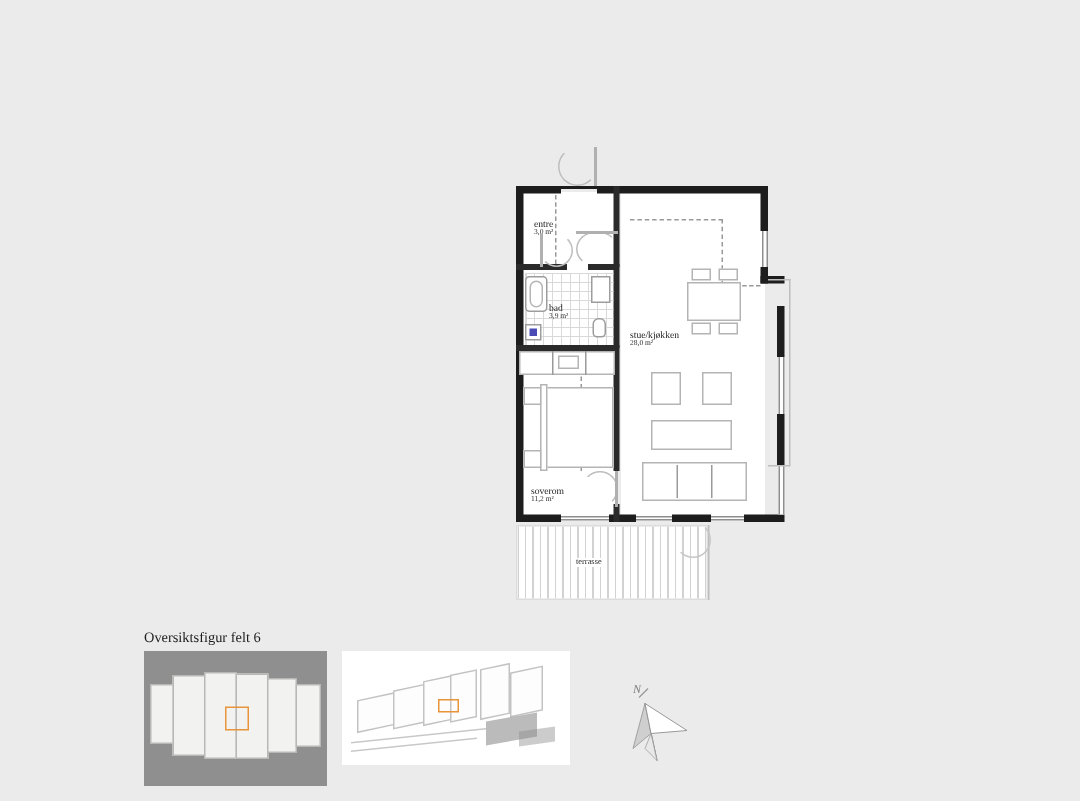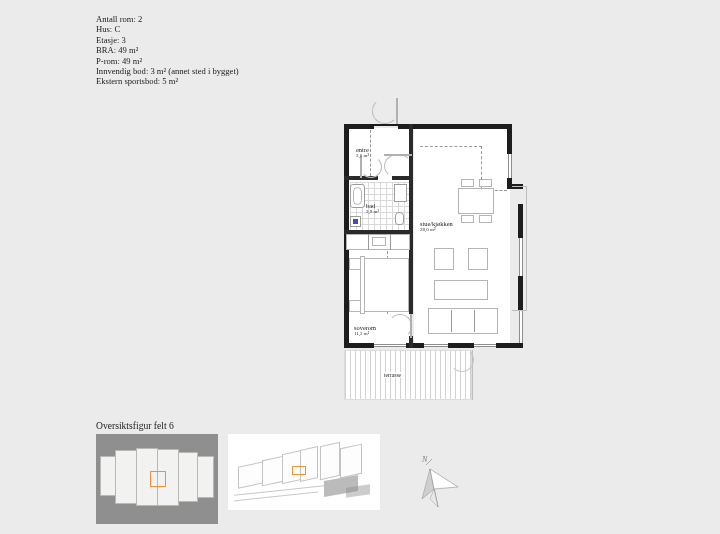--- a/index.html
+++ b/index.html
@@ -125,29 +125,20 @@
   
   #compass { position: absolute; left: 408px; top: 455px; width: 60px; height: 60px; }
   #compass-n { position: absolute; left: 14px; top: 0px; font-size: 8px; color: #7d7d7d; font-style: italic; }
 </style>
 </head>
 <body>
 
 <div id="page">
 
   <div id="header">
-    <div>
-      <div class="meta-line">Antall rom: 2</div>
-      <div class="meta-line">Hus: C</div>
-      <div class="meta-line">Etasje: 3</div>
-      <div class="meta-line">BRA: 49 m²</div>
-      <div class="meta-line">P-rom: 49 m²</div>
-      <div class="meta-line">Innvendig bod: 3 m² (annet sted i bygget)</div>
-      <div class="meta-line">Ekstern sportsbod: 5 m²</div>
-    </div>
   </div>
 
   <div id="plan">
 
     <div class="room" style="left:16px;  top:28px;  width:66px;  height:48px;"></div>
     <div class="room" style="left:16px;  top:82px;  width:66px;  height:50px;"></div>
     <div class="room" style="left:16px; top:134px; width:66px;  height:112px;"></div>
     <div class="room" style="left:84px;  top:28px;  width:96px;  height:218px;"></div>
     <div class="room" style="left:16px;  top:76px;  width:66px;  height:8px;"></div>
 

